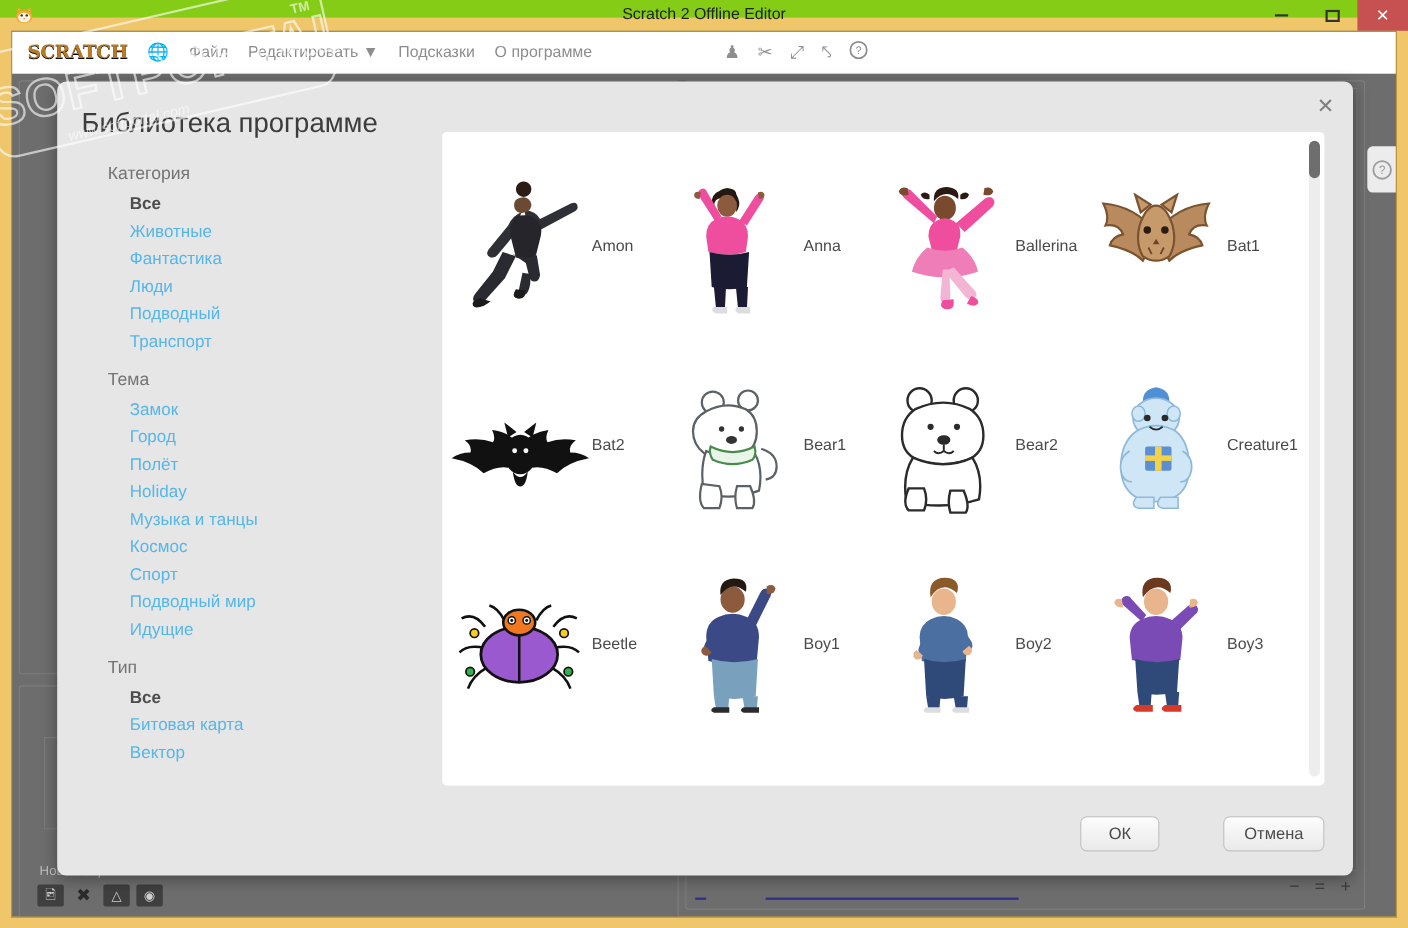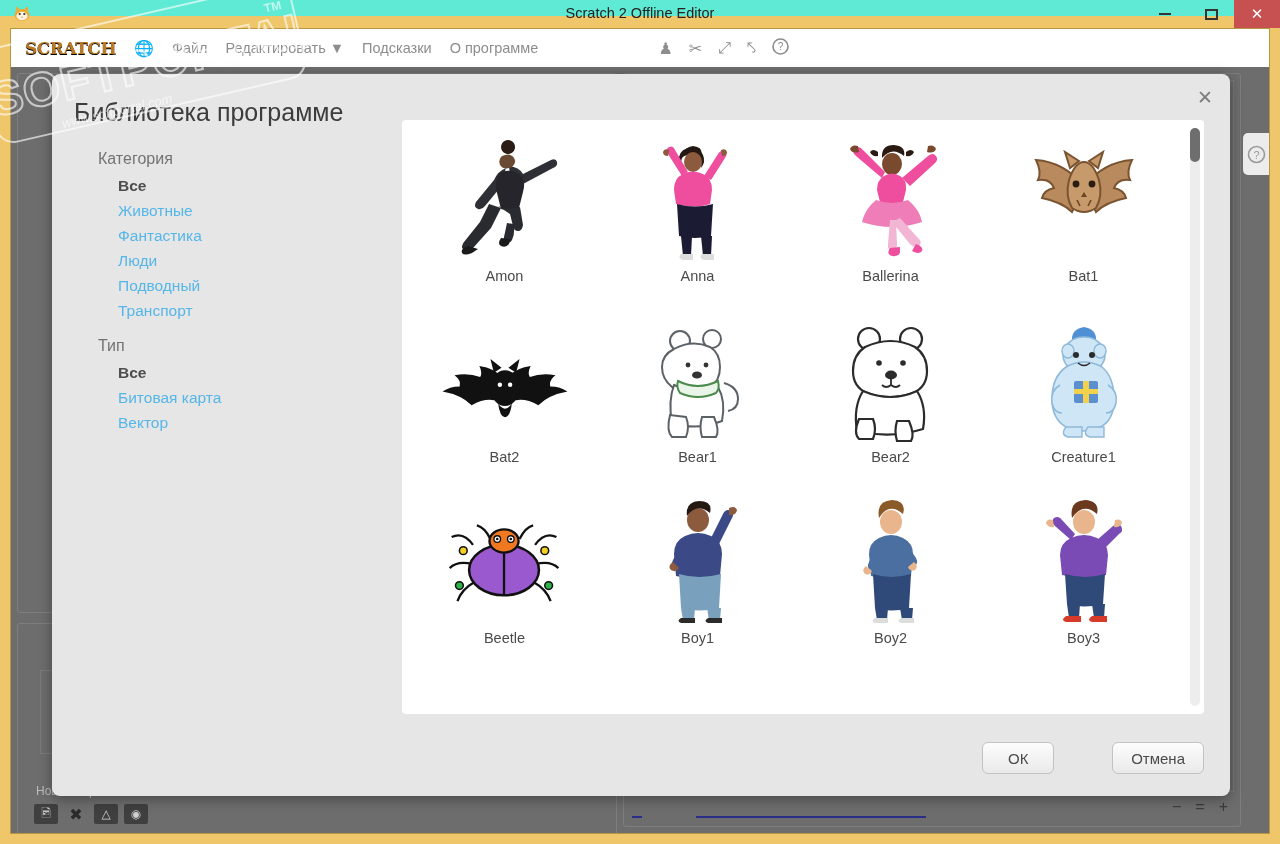--- a/index.html
+++ b/index.html
@@ -10,21 +10,21 @@
     background: #efc76a;
   }
 
   
   #app-window {
     position: absolute; inset: 0;
     background: #efc76a;
   }
   #titlebar {
     position: absolute; top: 0; left: 0; width: 1280px; height: 16px;
-    background: #5eead4;
+    background: #84cc16;
   }
   #titlebar-icon {
     position: absolute; left: 12px; top: 4px; width: 20px; height: 20px;
     display: flex; align-items: center; justify-content: center;
     font-size: 15px; line-height: 1;
   }
   #titlebar-title {
     position: absolute; left: 0; top: 5px; width: 1280px;
     text-align: center; font-size: 14.5px; color: #222;
   }
@@ -161,21 +161,21 @@
   }
   #grid-scroll {
     position: absolute; left: 0; top: 0; right: 18px; bottom: 0;
     overflow: hidden;
   }
   #grid {
     display: grid; grid-template-columns: repeat(4, 1fr);
     padding: 10px 6px 0 6px;
   }
   .cell {
-    height: 181px; display: flex; flex-direction: column;
+    height: 181px; display: flex; flex-direction: row;
     align-items: center; justify-content: flex-start; cursor: pointer;
   }
   .cell-art {
     width: 130px; height: 132px;
     display: flex; align-items: flex-end; justify-content: center;
   }
   .cell-art svg { display: block; }
   .cell-label {
     font-size: 14.5px; color: #4a4a4a; margin-top: 6px;
   }
@@ -329,20 +329,32 @@
         <div class="filter-group">
           <div class="filter-head">Категория</div>
           <div class="filter-item selected">Все</div>
           <div class="filter-item">Животные</div>
           <div class="filter-item">Фантастика</div>
           <div class="filter-item">Люди</div>
           <div class="filter-item">Подводный</div>
           <div class="filter-item">Транспорт</div>
         </div>
         <div class="filter-group">
+          <div class="filter-head">Тема</div>
+          <div class="filter-item">Замок</div>
+          <div class="filter-item">Город</div>
+          <div class="filter-item">Полёт</div>
+          <div class="filter-item">Holiday</div>
+          <div class="filter-item">Музыка и танцы</div>
+          <div class="filter-item">Космос</div>
+          <div class="filter-item">Спорт</div>
+          <div class="filter-item">Подводный мир</div>
+          <div class="filter-item">Идущие</div>
+        </div>
+        <div class="filter-group">
           <div class="filter-head">Тип</div>
           <div class="filter-item selected">Все</div>
           <div class="filter-item">Битовая карта</div>
           <div class="filter-item">Вектор</div>
         </div>
       </div>
 
     <div id="grid-panel">
       <div id="grid-scroll">
         <div id="grid">

